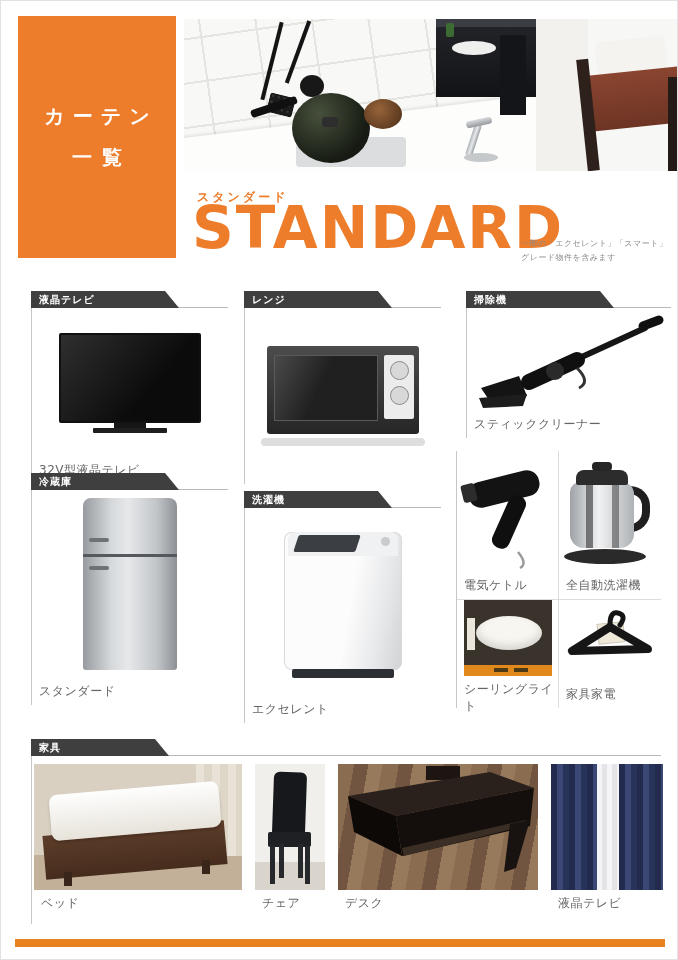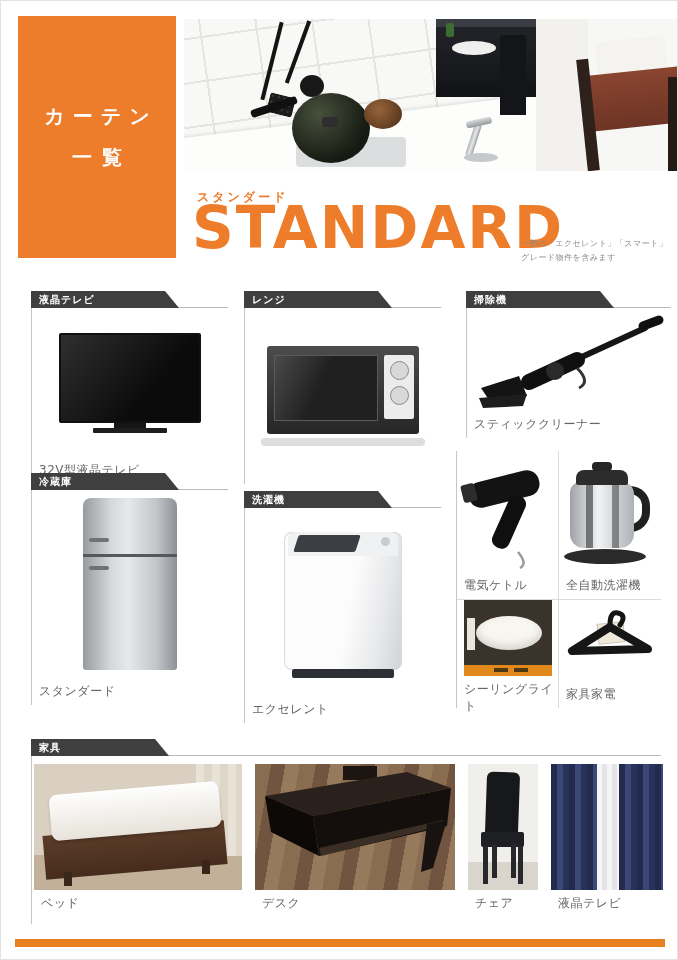--- a/index.html
+++ b/index.html
@@ -332,44 +332,44 @@
           <div class="fimg bed">
             <div class="bed-curt"></div>
             <div class="bed-base"></div>
             <div class="bed-mat"></div>
             <div class="bed-leg1"></div>
             <div class="bed-leg2"></div>
           </div>
           <div class="cap">ベッド</div>
         </div>
         <div class="fitem">
+          <div class="fimg chair">
+            <div class="ch-back"></div>
+            <div class="ch-seat"></div>
+            <div class="ch-leg" style="left:15px;"></div>
+            <div class="ch-leg" style="left:50px;"></div>
+            <div class="ch-leg" style="left:24px;top:80px;height:34px;"></div>
+            <div class="ch-leg" style="left:43px;top:80px;height:34px;"></div>
+          </div>
+          <div class="cap">チェア</div>
+        </div>
+        <div class="fitem">
           <div class="fimg desk">
             <svg width="200" height="126" viewBox="0 0 200 126">
               <rect x="88" y="2" width="34" height="14" fill="#1c1511"></rect>
               <polygon points="10,32 152,8 196,24 58,52" fill="#2a211c"></polygon>
               <polygon points="58,52 196,24 192,62 64,92" fill="#140f0c"></polygon>
               <polygon points="64,84 188,56 186,62 66,92" fill="#3b2e25"></polygon>
               <polygon points="10,32 58,52 64,92 16,68" fill="#0d0907"></polygon>
               <polygon points="172,60 192,56 178,104 166,108" fill="#181210"></polygon>
             </svg>
           </div>
           <div class="cap">デスク</div>
         </div>
         <div class="fitem">
-          <div class="fimg chair">
-            <div class="ch-back"></div>
-            <div class="ch-seat"></div>
-            <div class="ch-leg" style="left:15px;"></div>
-            <div class="ch-leg" style="left:50px;"></div>
-            <div class="ch-leg" style="left:24px;top:80px;height:34px;"></div>
-            <div class="ch-leg" style="left:43px;top:80px;height:34px;"></div>
-          </div>
-          <div class="cap">チェア</div>
-        </div>
-        <div class="fitem">
           <div class="fimg curtain">
             <div class="cu-sheer"></div>
             <div class="cu-left"></div>
             <div class="cu-right"></div>
           </div>
           <div class="cap">液晶テレビ</div>
         </div>
       </div>
     </div>
   </div>

